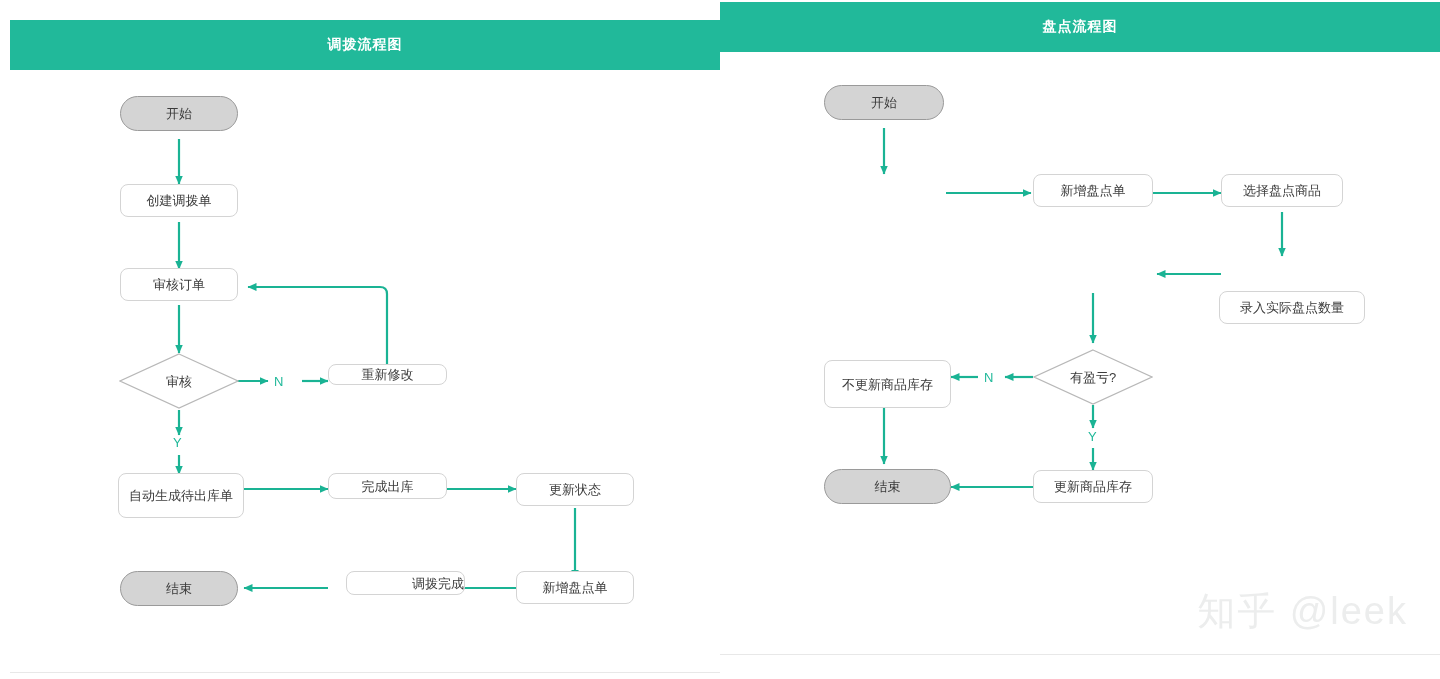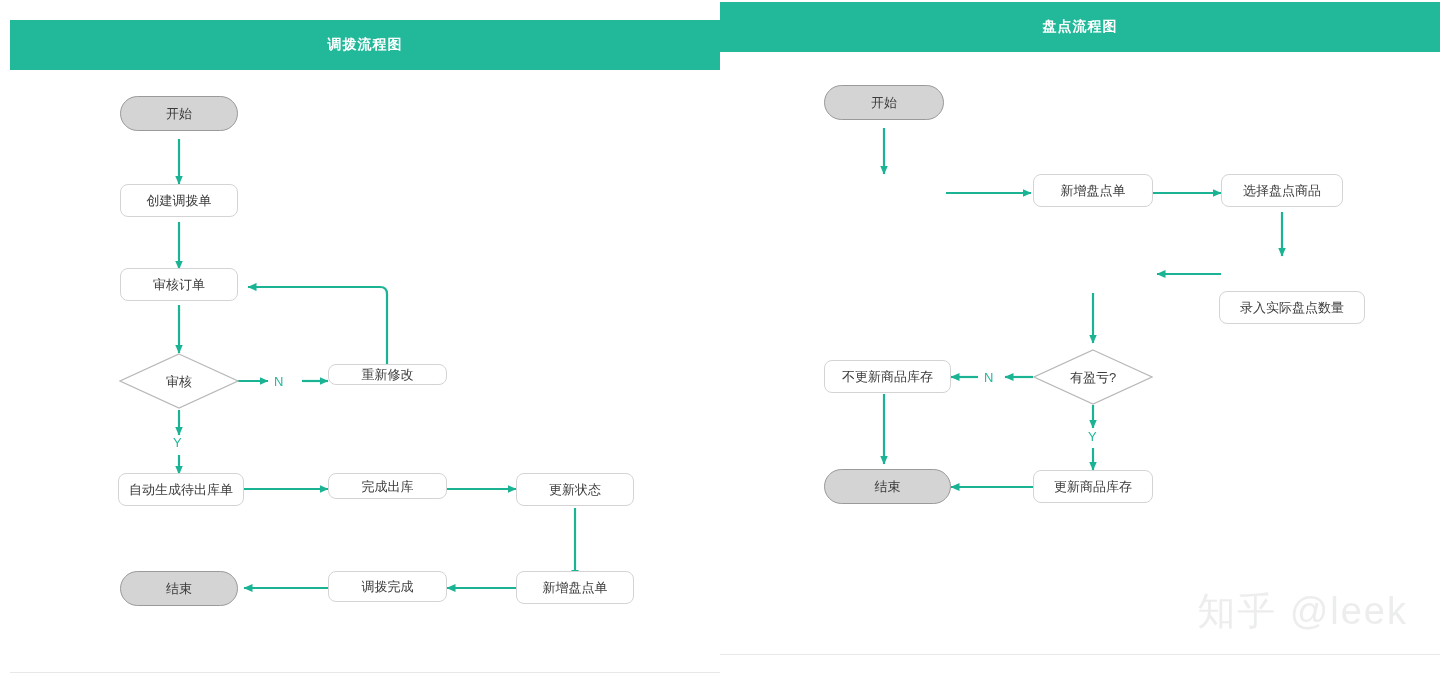--- a/index.html
+++ b/index.html
@@ -172,37 +172,37 @@
         <svg class="dia-shape" viewBox="0 0 120 56" preserveAspectRatio="none">
           <polygon points="60,1 119,28 60,55 1,28" fill="#ffffff" stroke="#b8b8b8" stroke-width="1.2"></polygon>
         </svg>
         <span class="dia-label">审核</span>
       </div>
 
       <div class="node process" style="left:318px;top:356px;width:119px;height:21px;">
         <span>重新修改</span>
       </div>
 
-      <div class="node process" style="left:108px;top:465px;width:126px;height:33px;">
+      <div class="node process" style="left:108px;top:465px;width:126px;height:45px;">
         <span>自动生成待出库单</span>
       </div>
 
       <div class="node process" style="left:318px;top:465px;width:119px;height:26px;">
         <span>完成出库</span>
       </div>
 
       <div class="node process" style="left:506px;top:465px;width:118px;height:33px;">
         <span>更新状态</span>
       </div>
 
       <div class="node process" style="left:506px;top:563px;width:118px;height:33px;">
         <span>新增盘点单</span>
       </div>
 
-      <div class="node process" style="left:318px;top:563px;width:119px;height:31px;">
+      <div class="node process" style="left:336px;top:563px;width:119px;height:24px;justify-content:flex-end;">
         <span>调拨完成</span>
       </div>
 
       <div class="node terminal" style="left:110px;top:563px;width:118px;height:35px;">
         <span>结束</span>
       </div>
 
       <div class="edge-label" style="left:264px;top:367px;">N</div>
       <div class="edge-label" style="left:163px;top:428px;">Y</div>
 
@@ -267,21 +267,21 @@
       </div>
 
 
       <div class="node decision" style="left:313px;top:349px;width:120px;height:56px;">
         <svg class="dia-shape" viewBox="0 0 120 56" preserveAspectRatio="none">
           <polygon points="60,1 119,28 60,55 1,28" fill="#ffffff" stroke="#b8b8b8" stroke-width="1.2"></polygon>
         </svg>
         <span class="dia-label">有盈亏?</span>
       </div>
 
-      <div class="node process" style="left:104px;top:360px;width:127px;height:33px;">
+      <div class="node process" style="left:104px;top:360px;width:127px;height:48px;">
         <span>不更新商品库存</span>
       </div>
 
       <div class="node process" style="left:313px;top:470px;width:120px;height:33px;">
         <span>更新商品库存</span>
       </div>
 
       <div class="node terminal" style="left:104px;top:469px;width:127px;height:35px;">
         <span>结束</span>
       </div>

